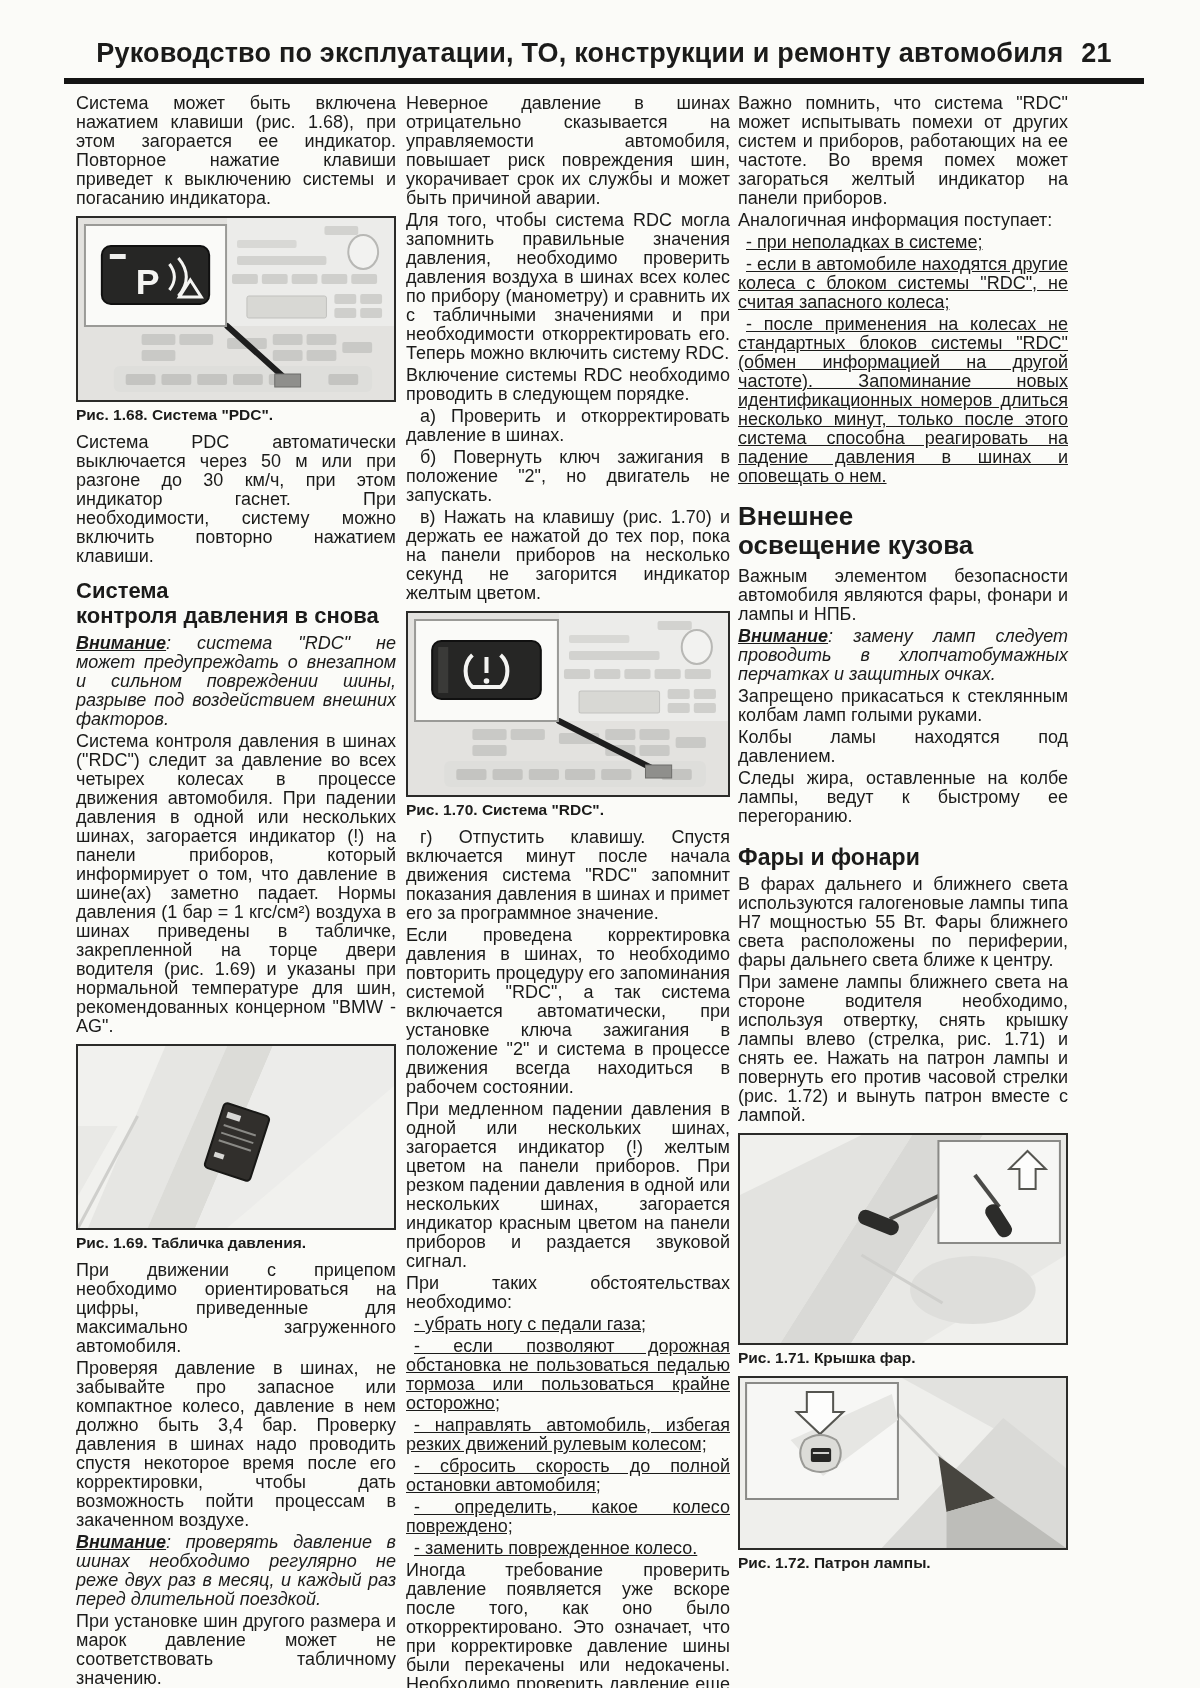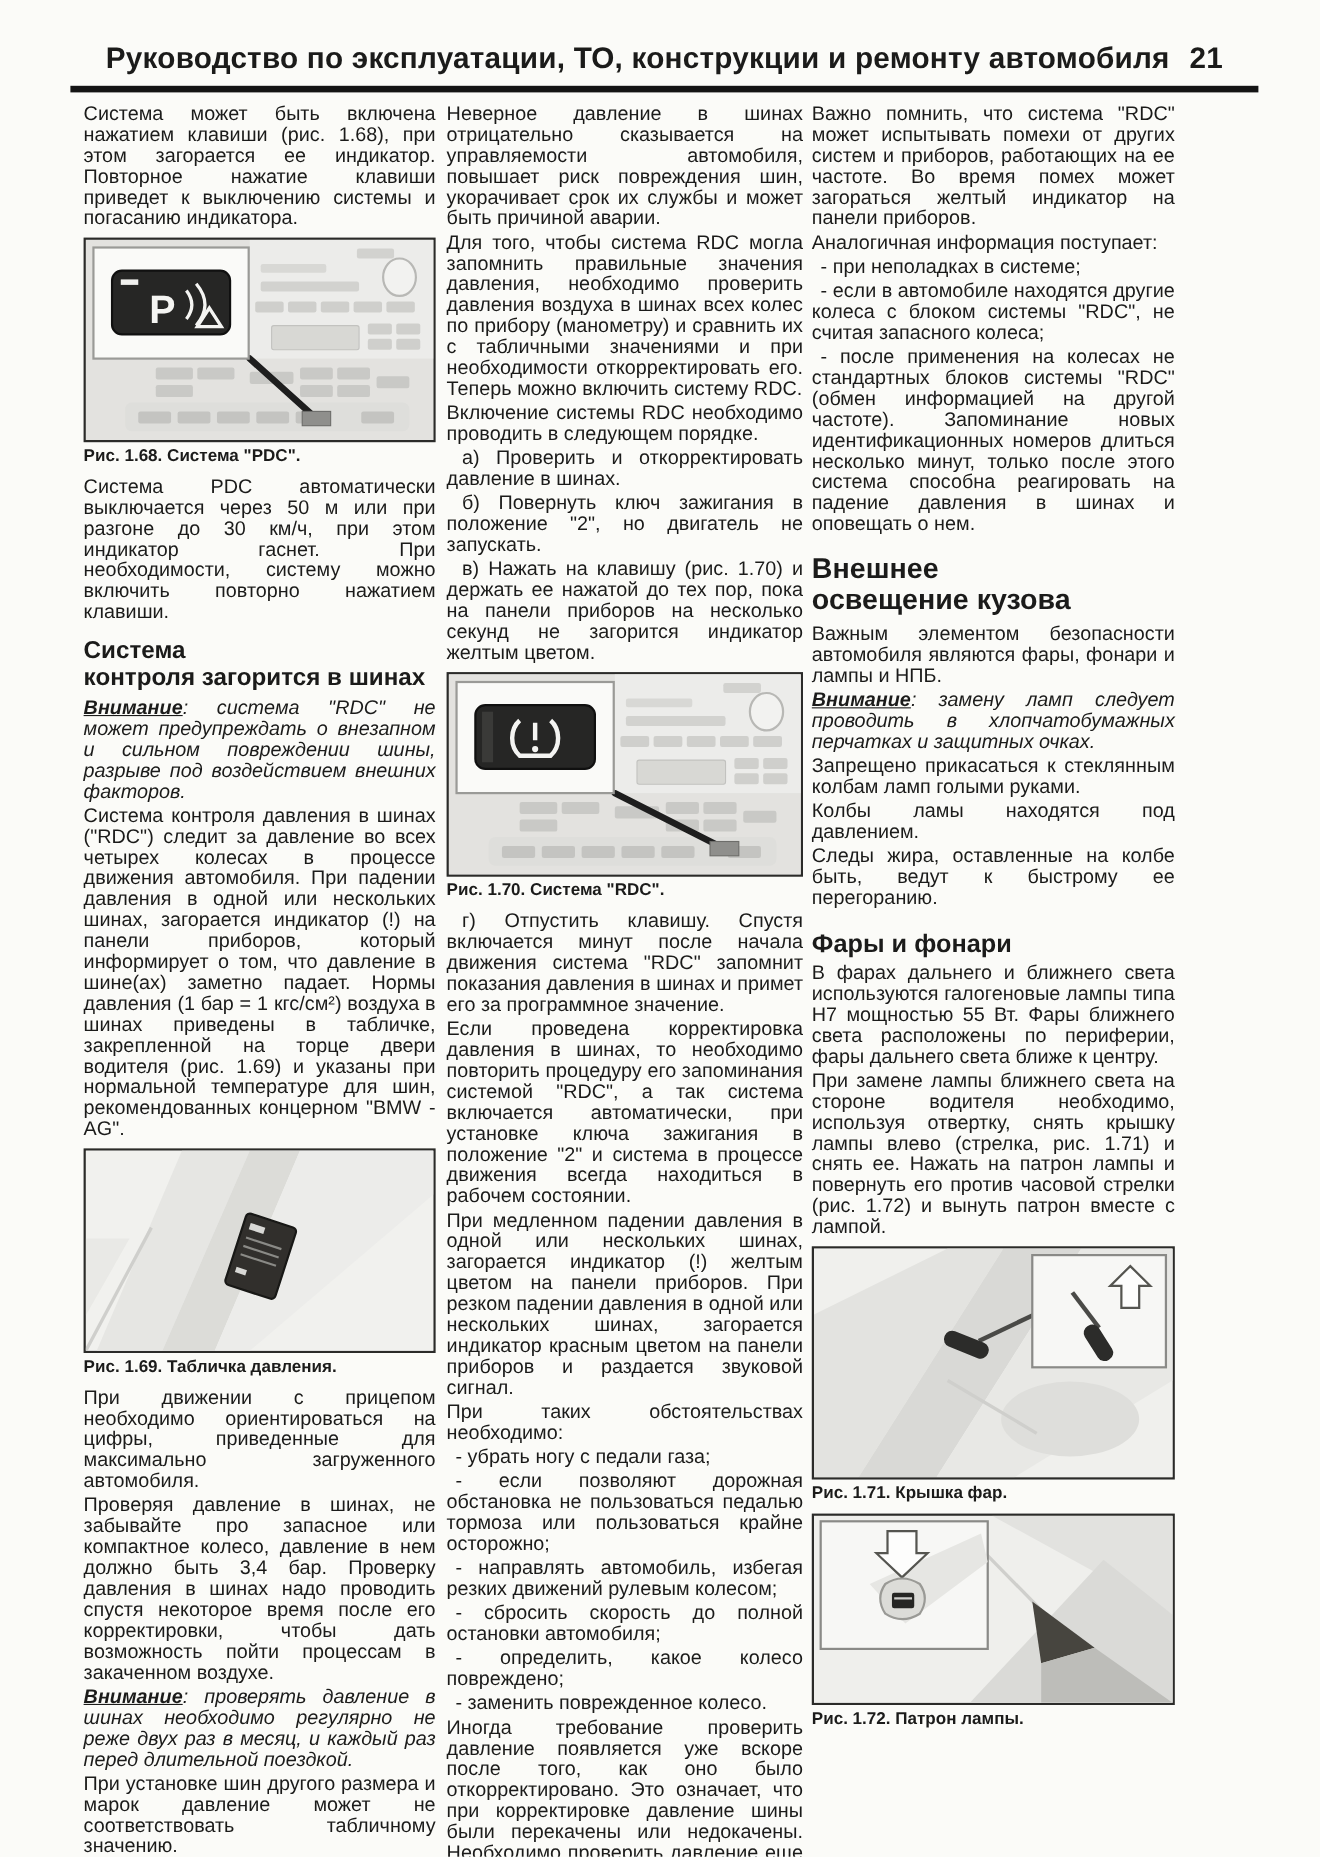--- a/index.html
+++ b/index.html
@@ -19,21 +19,21 @@
     padding-bottom:9px;border-bottom:6px solid #141414;
     white-space:nowrap;
   }
   .page-header .pagenum{margin-left:18px;}
   .col{position:absolute;top:94px;}
   #col1{left:76px;width:320px;}
   #col2{left:406px;width:324px;}
   #col3{left:738px;width:330px;}
   p{margin:0 0 3px 0;font-size:18px;line-height:19px;text-align:justify;}
   p.item{text-indent:14px;}
-  p.bullet{text-indent:8px;}
+  p.bullet{text-indent:8px;text-decoration:underline;}
   p.warn{font-style:italic;}
   .warn-label{font-weight:700;text-decoration:underline;}
   .h-section{font-size:22px;line-height:25px;font-weight:700;margin:12px 0 6px 0;}
   .h-major{font-size:26px;line-height:29px;font-weight:700;margin:16px 0 7px 0;}
   .h-sub{font-size:23px;line-height:26px;font-weight:700;margin:18px 0 5px 0;}
   .fig{
     margin:8px 0 3px 0;border:2px solid #2b2b29;background:#e8e8e5;
     line-height:0;
   }
   .fig svg{display:block;width:100%;}
@@ -105,21 +105,21 @@
           <path d="M113,62 l11,17 h-22 z" fill="none" stroke="#f4f4f2" stroke-width="3"></path>
         </g>
       </svg>
     </div>
     <p class="figcap">Рис. 1.68. Система "PDC".</p>
 
     <p>Система PDC автоматически выключается через 50 м или при разгоне до 30 км/ч, при этом индикатор гаснет. При необходимости, систему можно включить повторно нажатием клавиши.</p>
 
     <h2 class="h-section">
       <span>Система</span><br>
-      <span>контроля загорится в шинах</span>
+      <span>контроля давления в снова</span>
     </h2>
 
     <p class="warn">
       <span class="warn-label">Внимание</span><span>: система "RDC" не может предупреждать о внезапном и сильном повреждении шины, разрыве под воздействием внешних факторов.</span>
     </p>
 
     <p>Система контроля давления в шинах ("RDC") следит за давление во всех четырех колесах в процессе движения автомобиля. При падении давления в одной или нескольких шинах, загорается индикатор (!) на панели приборов, который информирует о том, что давление в шине(ах) заметно падает. Нормы давления (1 бар = 1 кгс/см²) воздуха в шинах приведены в табличке, закрепленной на торце двери водителя (рис. 1.69) и указаны при нормальной температуре для шин, рекомендованных концерном "BMW - AG".</p>
 
     <div class="fig">
       <svg viewBox="0 0 318 182" height="182" preserveAspectRatio="none">
@@ -248,21 +248,21 @@
     </h2>
 
     <p>Важным элементом безопасности автомобиля являются фары, фонари и лампы и НПБ.</p>
 
     <p class="warn">
       <span class="warn-label">Внимание</span><span>: замену ламп следует проводить в хлопчатобумажных перчатках и защитных очках.</span>
     </p>
 
     <p>Запрещено прикасаться к стеклянным колбам ламп голыми руками.</p>
     <p>Колбы ламы находятся под давлением.</p>
-    <p>Следы жира, оставленные на колбе быть, ведут к быстрому ее перегоранию.</p>
+    <p>Следы жира, оставленные на колбе лампы, ведут к быстрому ее перегоранию.</p>
 
     <h3 class="h-sub">Фары и фонари</h3>
 
     <p>В фарах дальнего и ближнего света используются галогеновые лампы типа Н7 мощностью 55 Вт. Фары ближнего света расположены по периферии, фары дальнего света ближе к центру.</p>
     <p>При замене лампы ближнего света на стороне водителя необходимо, используя отвертку, снять крышку лампы влево (стрелка, рис. 1.71) и снять ее. Нажать на патрон лампы и повернуть его против часовой стрелки (рис. 1.72) и вынуть патрон вместе с лампой.</p>
 
     <div class="fig">
       <svg viewBox="0 0 322 208" height="208" preserveAspectRatio="none">
         <rect width="322" height="208" fill="#f0f0ed"></rect>
         <polygon points="0,60 120,0 170,0 40,208 0,208" fill="#e3e3e0"></polygon>

